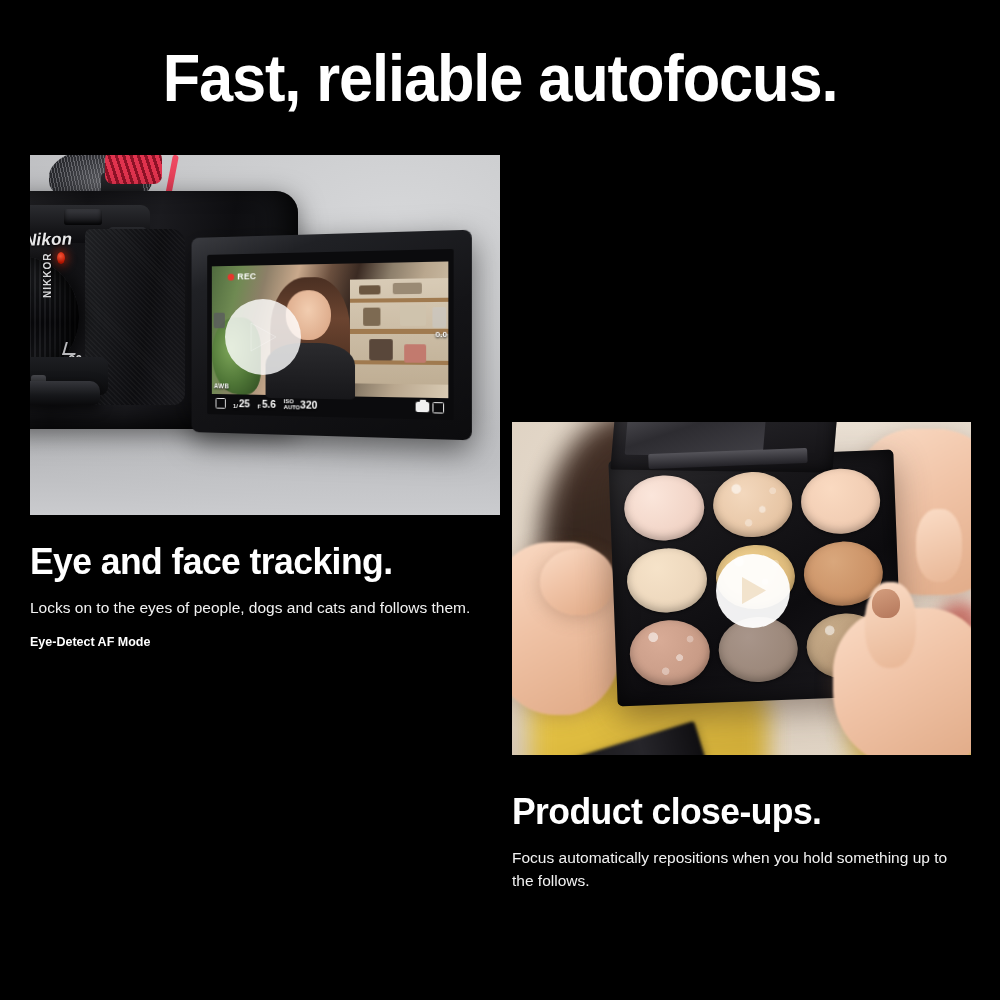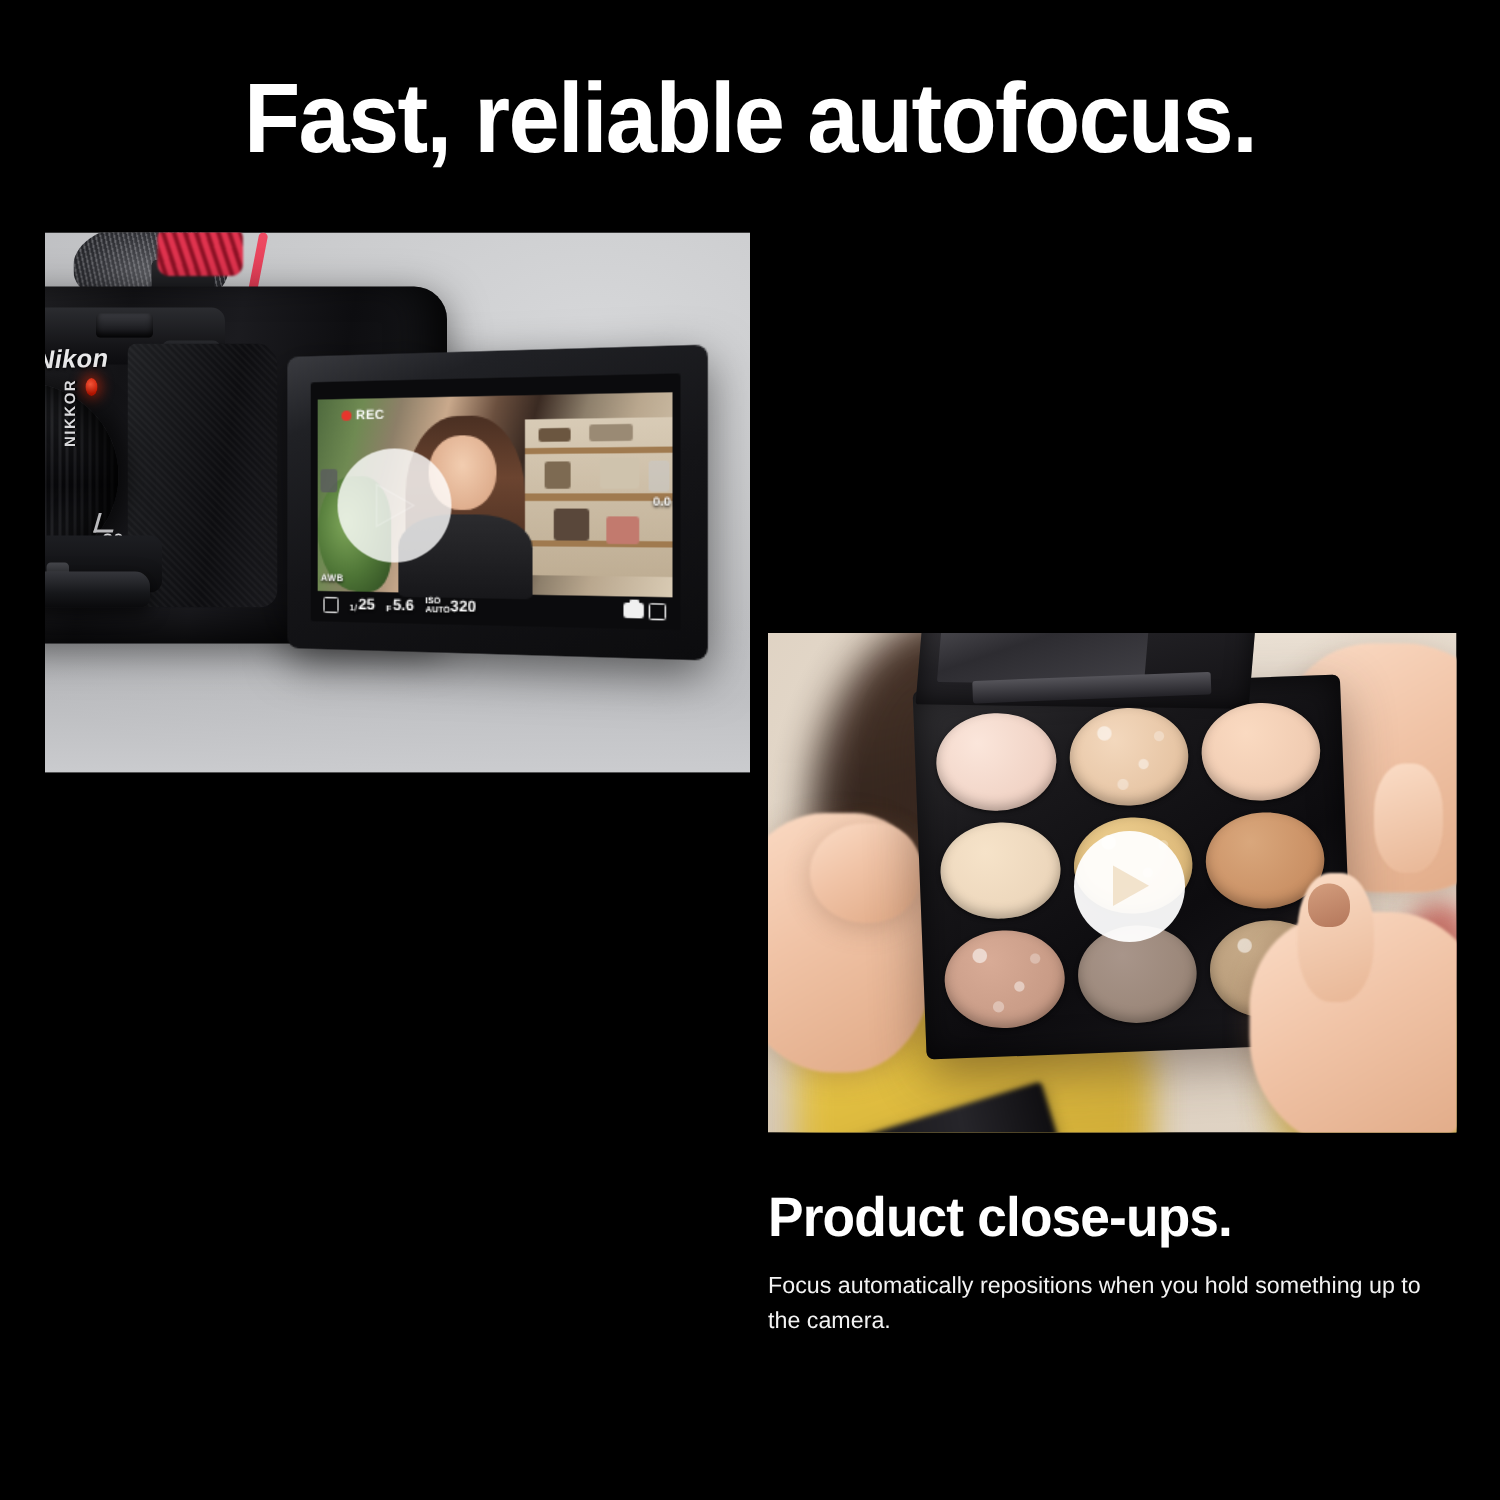--- a/index.html
+++ b/index.html
@@ -481,20 +481,25 @@
       </div>
 
       <div class="play-btn play-a" style="left:41.5%; top:40%; width:76px; height:76px;">
         <svg class="play-tri" width="30" height="32" viewBox="0 0 30 32">
           <polygon points="3,2 28,16 3,30" fill="rgba(255,255,255,0.05)" stroke="rgba(255,255,255,0.25)" stroke-width="1"></polygon>
         </svg>
       </div>
     </div>
   </div>
 
+  <div class="blk" style="left:30px; top:540px; width:470px;">
+    <h2>Eye and face tracking.</h2>
+    <p class="body">Locks on to the eyes of people, dogs and cats and follows them.</p>
+    <p class="cap">Eye-Detect AF Mode</p>
+  </div>
 
   <div class="media" style="left:512px; top:422px; width:459px; height:333px;">
     <div class="media-inner">
       <div class="mk-bg"></div>
       <div class="mk-blurperson"></div>
       <div class="mk-yellow"></div>
       <div class="mk-yellow2"></div>
       <div class="mk-redsm"></div>
 
       <div class="hand hand-l"></div>
@@ -529,16 +534,16 @@
       <div class="play-btn play-b" style="left:44.5%; top:39.5%; width:74px; height:74px;">
         <svg class="play-tri" width="29" height="31" viewBox="0 0 29 31">
           <polygon points="3,2 27,15.5 3,29" fill="rgba(240,222,196,0.85)"></polygon>
         </svg>
       </div>
     </div>
   </div>
 
   <div class="blk" style="left:512px; top:790px; width:460px;">
     <h2>Product close-ups.</h2>
-    <p class="body">Focus automatically repositions when you hold something up to the camera.</p>
+    <p class="body">Focus automatically repositions when you hold something up to the follows.</p>
   </div>
 
 </div>
 
 </body></html>

